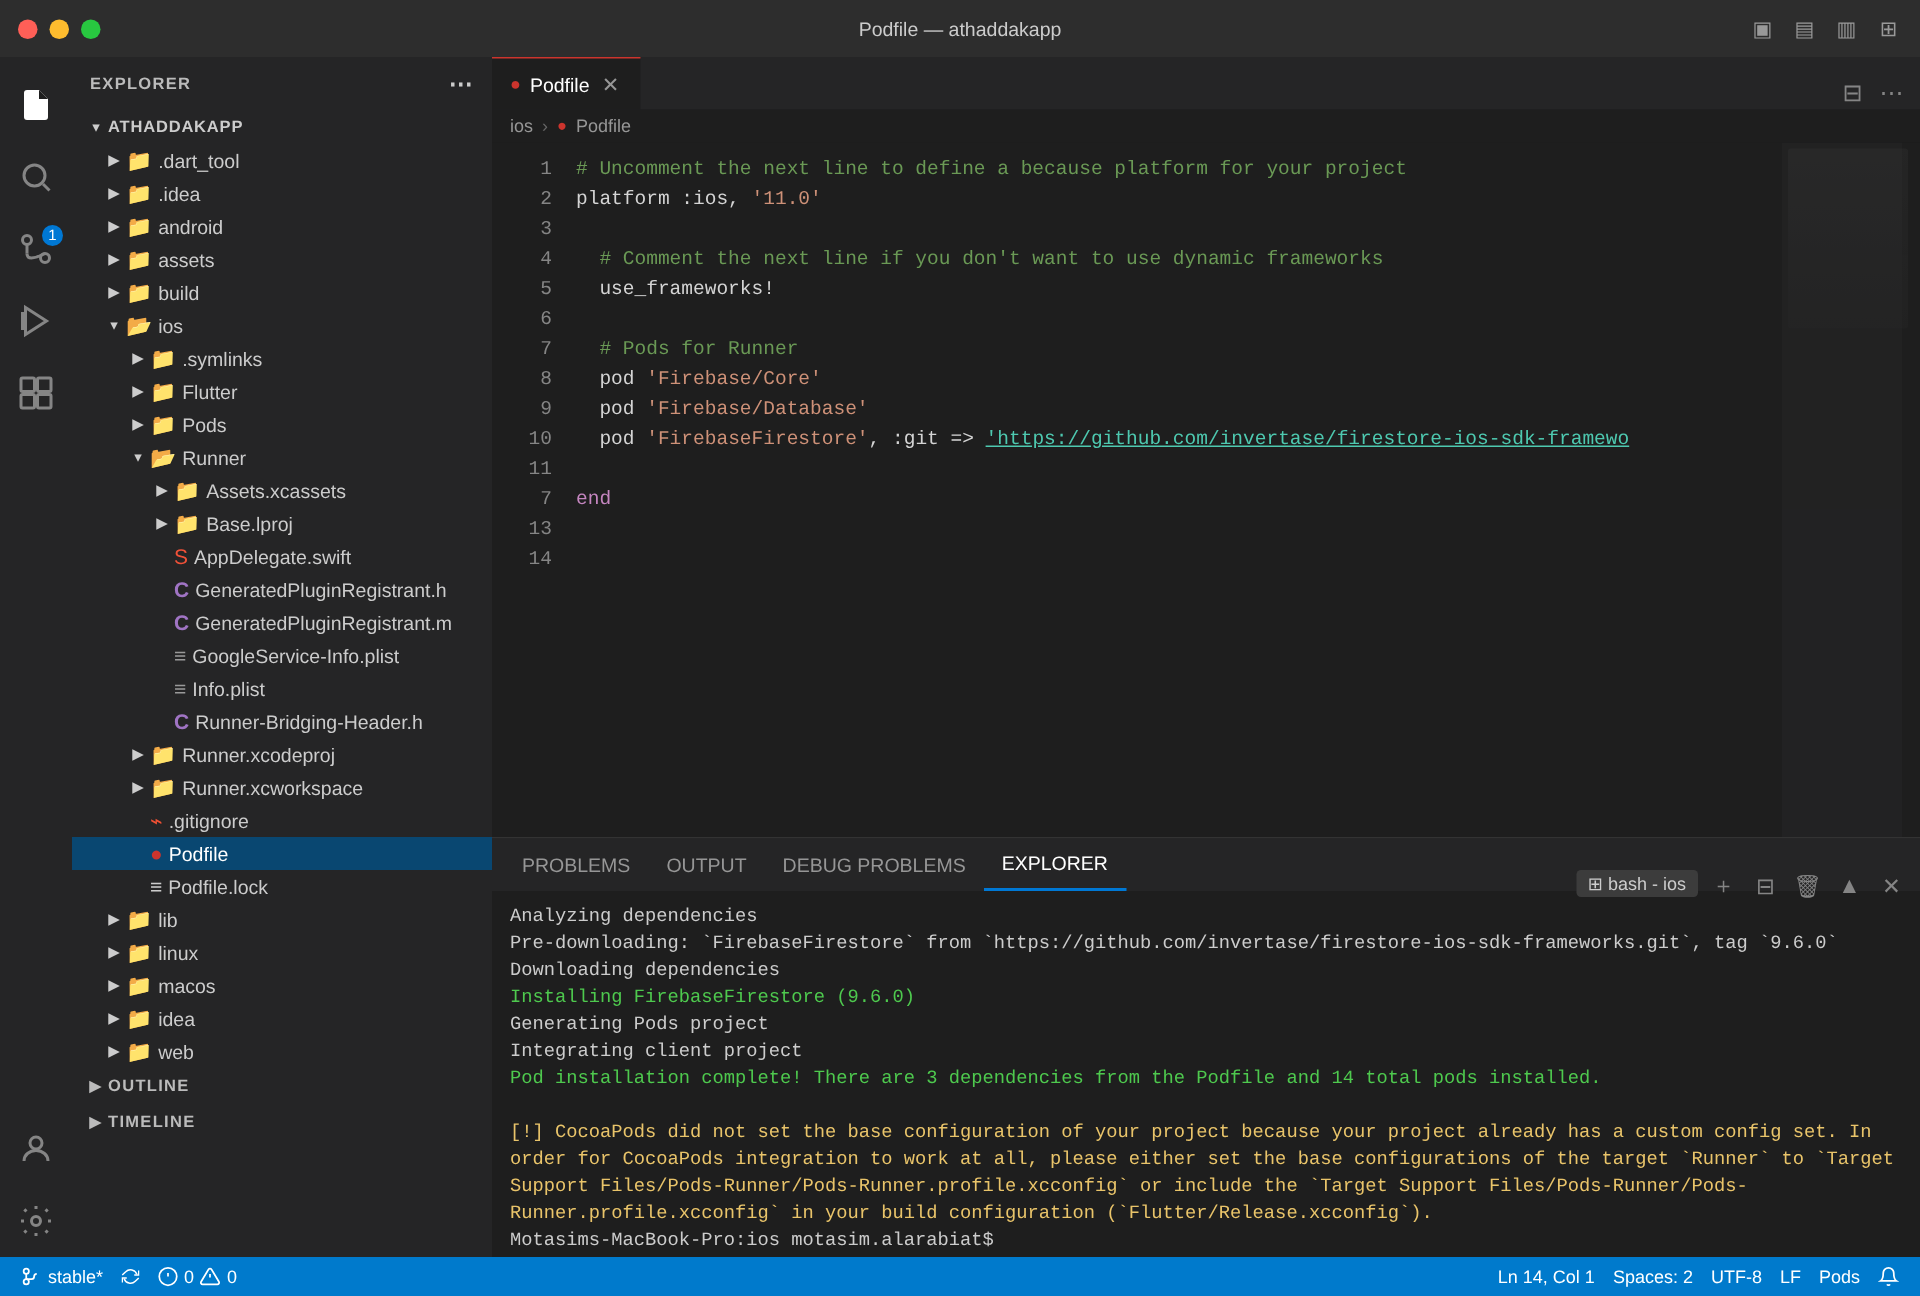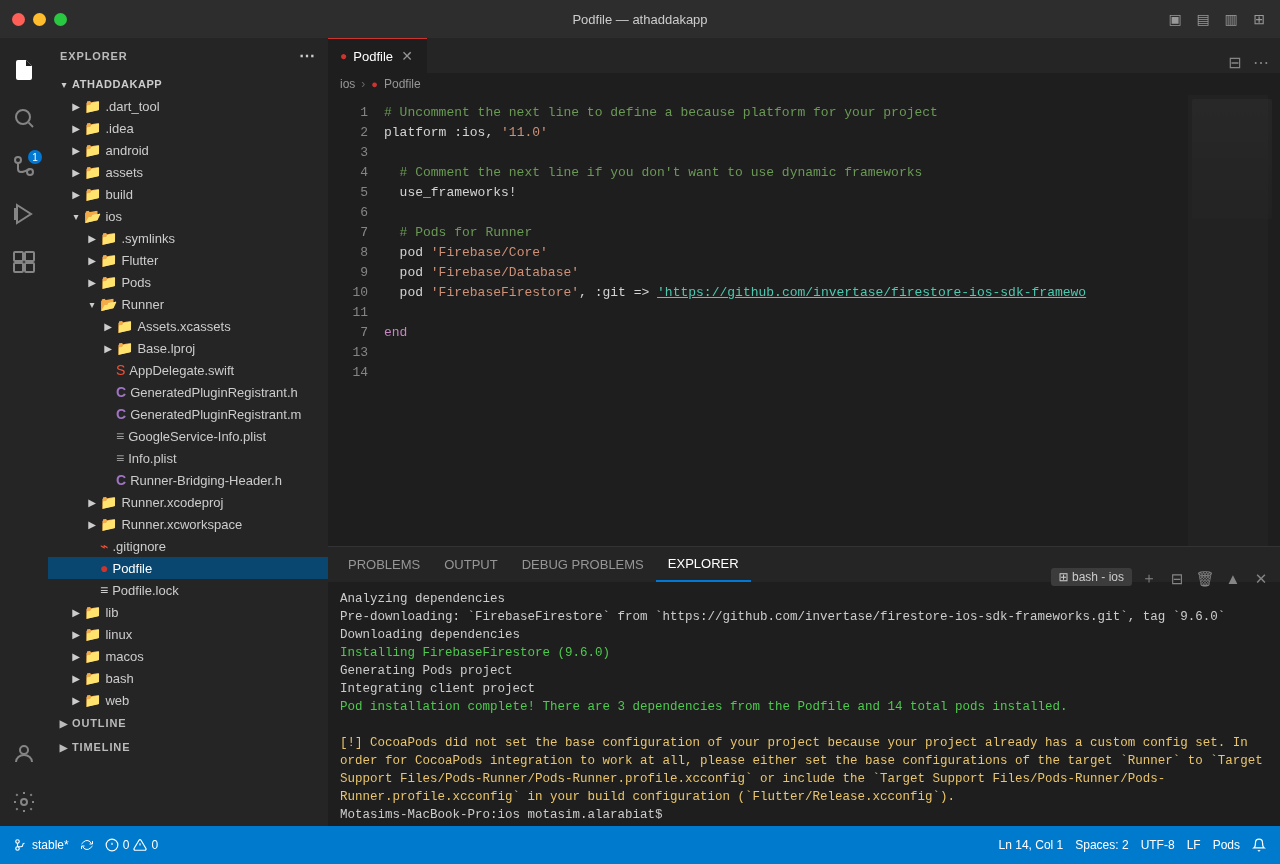--- a/index.html
+++ b/index.html
@@ -387,21 +387,21 @@
     }
     .terminal-content::-webkit-scrollbar { width: 4px; }
     .terminal-content::-webkit-scrollbar-thumb { background: #424242; }
 
     .t-green { color: #4ec94e; }
     .t-yellow { color: #e9c46a; }
     .t-normal { color: #cccccc; }
 
     
     .status-bar {
-      height: 38px;
+      height: 26px;
       background: #007acc;
       display: flex;
       align-items: center;
       padding: 0 8px;
       font-size: 12px;
       color: #ffffff;
       flex-shrink: 0;
       gap: 0;
     }
     .status-item {
@@ -630,21 +630,21 @@
         <span class="tree-label">linux</span>
       </div>
       <div class="tree-item indent-1">
         <span class="tree-arrow">▶</span>
         <span class="tree-icon icon-folder">📁</span>
         <span class="tree-label">macos</span>
       </div>
       <div class="tree-item indent-1">
         <span class="tree-arrow">▶</span>
         <span class="tree-icon icon-folder">📁</span>
-        <span class="tree-label">bash</span>
+        <span class="tree-label">idea</span>
       </div>
       <div class="tree-item indent-1">
         <span class="tree-arrow">▶</span>
         <span class="tree-icon icon-folder">📁</span>
         <span class="tree-label">web</span>
       </div>
 
       <div class="sidebar-section-header">
         <span class="tree-arrow">▶</span>
         <span>OUTLINE</span>

